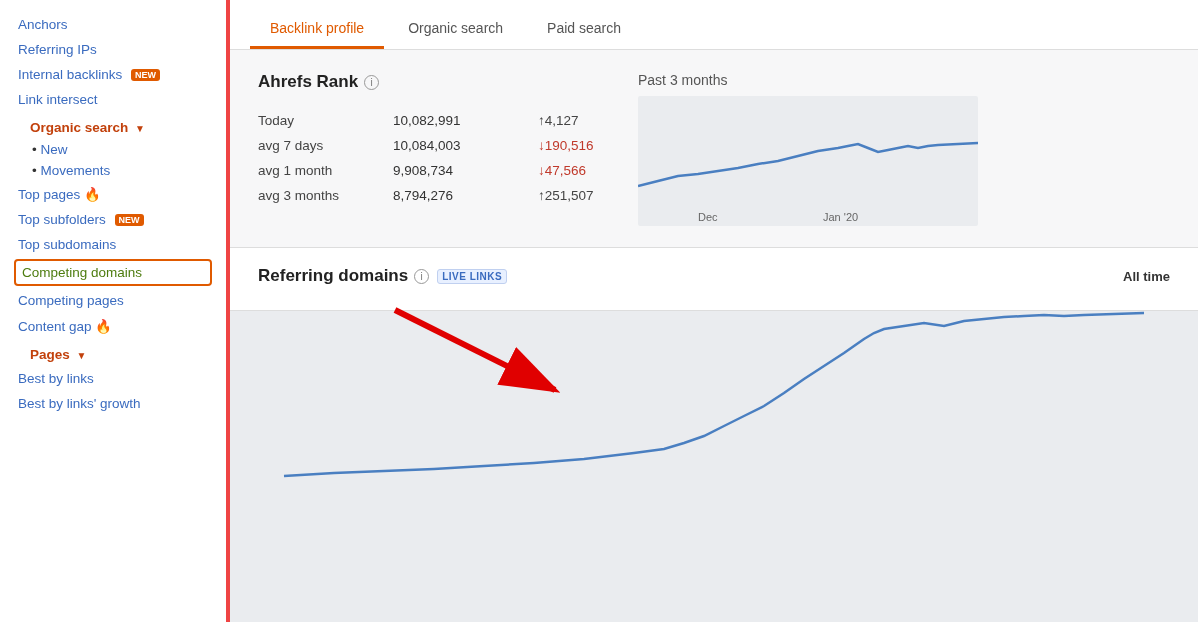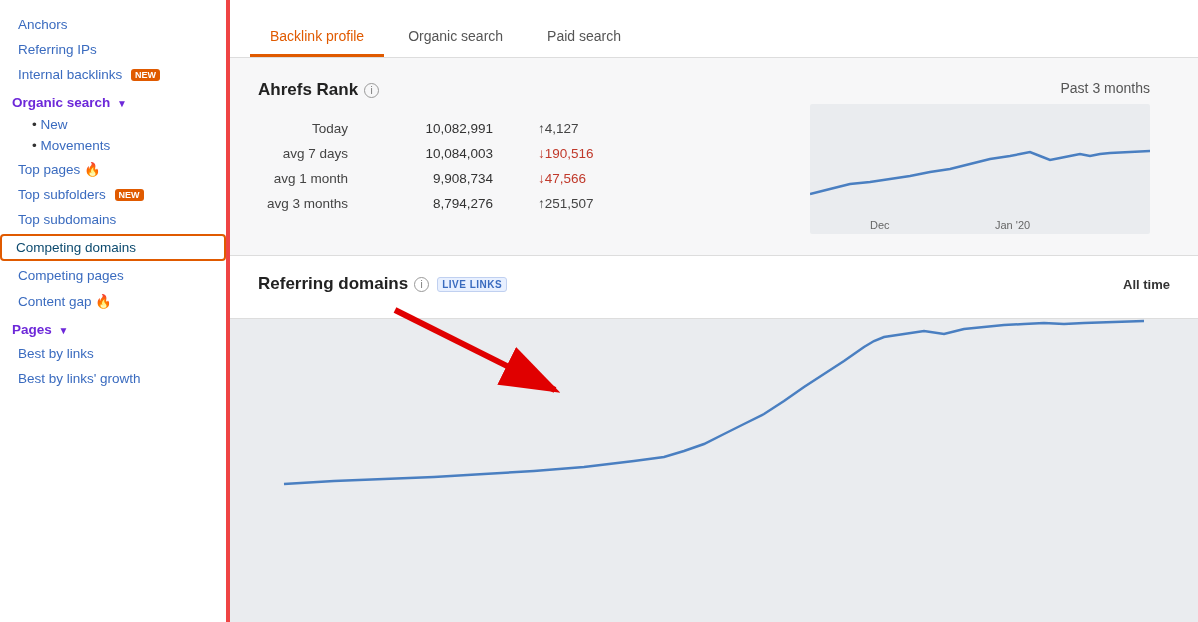--- a/index.html
+++ b/index.html
@@ -27,29 +27,29 @@
       display: block;
       padding: 5px 18px;
       color: #3a6bbf;
       text-decoration: none;
       font-size: 13.5px;
       cursor: pointer;
     }
     .sidebar-link.active {
       border: 2px solid #e05a00;
       border-radius: 4px;
-      color: #0c4a6e;
+      color: #4d7c0f;
       font-weight: 500;
-      margin: 2px 0;
-      padding: 4px 14px;
+      margin: 2px 14px;
+      padding: 4px 6px;
     }
     .sidebar-section-title {
       display: block;
-      padding: 8px 12px 4px;
-      color: #6d28d9;
+      padding: 8px 30px 4px;
+      color: #c2410c;
       font-weight: 600;
       font-size: 13.5px;
     }
     .sidebar-section-title .arrow {
       font-size: 10px;
       margin-left: 3px;
     }
     .badge-new {
       display: inline-block;
       background: #e05a00;
@@ -84,21 +84,21 @@
       overflow: hidden;
     }
 
     
     .tab-bar {
       background: #fff;
       border-bottom: 1px solid #ddd;
       display: flex;
       align-items: flex-end;
       padding: 0 20px;
-      height: 58px;
+      height: 50px;
     }
     .tab {
       padding: 12px 20px 10px;
       font-size: 14px;
       color: #555;
       cursor: pointer;
       border-bottom: 3px solid transparent;
       margin-right: 4px;
     }
     .tab.active {
@@ -143,21 +143,20 @@
       border: 1px solid #999;
       border-radius: 50%;
       font-size: 10px;
       color: #777;
       cursor: pointer;
     }
 
     .rank-grid {
       display: flex;
       gap: 0;
-      text-align: right;
     }
     .rank-table {
       flex: 0 0 auto;
       min-width: 360px;
     }
     .rank-row {
       display: flex;
       align-items: center;
       padding: 5px 0;
       gap: 45px;
@@ -244,20 +243,21 @@
 </head>
 <body>
 
 <div class="sidebar">
   <a class="sidebar-link">Anchors</a>
   <a class="sidebar-link">Referring IPs</a>
   <a class="sidebar-link">
     <span>Internal backlinks</span>
     <span class="badge-new">NEW</span>
   </a>
+  <a class="sidebar-link">Link intersect</a>
 
   <span class="sidebar-section-title">
     <span>Organic search</span>
     <span class="arrow">▼</span>
   </span>
   <a class="sub-item">New</a>
   <a class="sub-item">Movements</a>
 
   <a class="sidebar-link">Top pages 🔥</a>
   <a class="sidebar-link">

